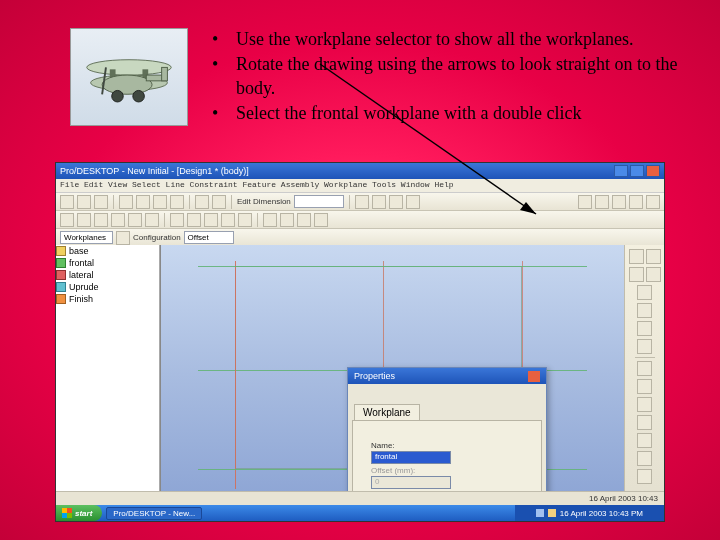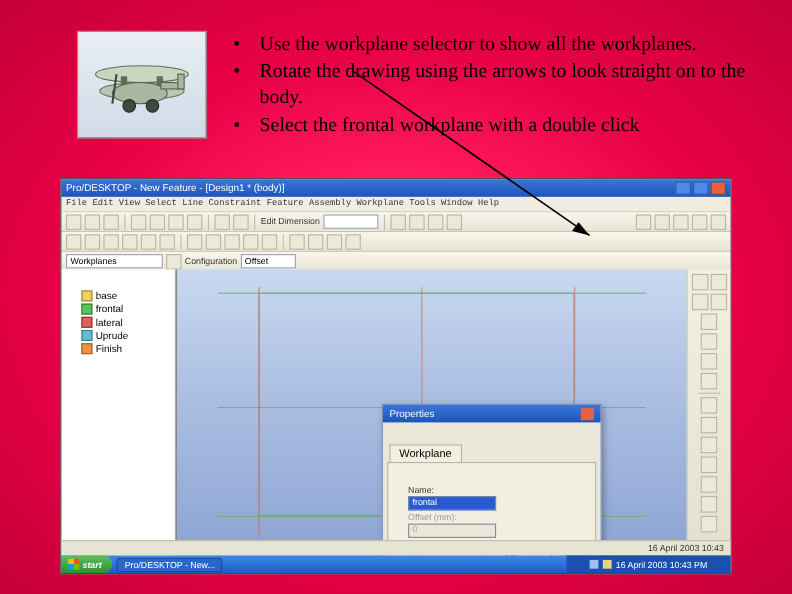--- a/index.html
+++ b/index.html
@@ -45,21 +45,21 @@
   .tb-sep { width: 1px; height: 14px; background: #c0bcac; margin: 0 2px; }
   .tb-text { font-family: Tahoma, sans-serif; font-size: 8px; color: #333; }
   .tb-field { height: 13px; background: #fff; border: 1px solid #98a0b0; font-family: Tahoma, sans-serif; font-size: 8px; padding: 0 3px; display: flex; align-items: center; }
   .tb-right { margin-left: auto; display: flex; gap: 3px; }
 
   .main-area { position: absolute; top: 82px; left: 0; right: 0; bottom: 16px; display: flex; }
   .side-panel {
     width: 104px; background: #fff; border-right: 1px solid #aaa;
     font-family: Tahoma, sans-serif; font-size: 9px;
   }
-  .tree { padding: 18px; }
+  .tree { padding: 0; }
   .tree-item { display: flex; align-items: center; gap: 3px; padding: 1px 0; }
   .tree-ico { width: 10px; height: 10px; }
   .ico-yellow { background: #f0d060; border: 1px solid #a08030; }
   .ico-green { background: #60c060; border: 1px solid #308030; }
   .ico-red { background: #e06060; border: 1px solid #903030; }
   .ico-cyan { background: #60c0d0; border: 1px solid #308090; }
   .ico-orange { background: #f09040; border: 1px solid #a06020; }
 
   .viewport {
     flex: 1; background: linear-gradient(to bottom, #c8d8f0 0%, #a8bce0 50%, #8ca4d4 100%);
@@ -150,21 +150,21 @@
     </div>
   </div>
 
   <svg class="arrow-annot" viewBox="0 0 260 180">
     <line x1="10" y1="6" x2="226" y2="156" stroke="#000" stroke-width="1.5"></line>
     <polygon points="226,156 216,144 210,152" fill="#000"></polygon>
   </svg>
 
   <div class="screenshot">
     <div class="titlebar">
-      <span>Pro/DESKTOP - New Feature - [Design1 * (body)]</span>
+      <span>Pro/DESKTOP - New Initial - [Design1 * (body)]</span>
       <span class="spacer"></span>
       <span class="winbtn"></span>
       <span class="winbtn"></span>
       <span class="winbtn" style="background:#e86040"></span>
     </div>
     <div class="menubar">File  Edit  View  Select  Line  Constraint  Feature  Assembly  Workplane  Tools  Window  Help</div>
 
     <div class="toolbar1">
       <span class="tb-btn"></span>
       <span class="tb-btn"></span>
@@ -208,21 +208,21 @@
       <span class="tb-btn"></span>
       <span class="tb-btn"></span>
       <span class="tb-sep"></span>
       <span class="tb-btn"></span>
       <span class="tb-btn"></span>
       <span class="tb-btn"></span>
       <span class="tb-btn"></span>
     </div>
 
     <div class="toolbar3">
-      <span class="tb-field" style="width:88px">Workplanes</span>
+      <span class="tb-field" style="width:53px">Workplanes</span>
       <span class="tb-btn"></span>
       <span class="tb-text">Configuration</span>
       <span class="tb-field" style="width:50px">Offset</span>
     </div>
 
     <div class="main-area">
       <div class="side-panel">
         <div class="tree">
           <div class="tree-item">
               <span class="tree-ico ico-yellow"></span>

